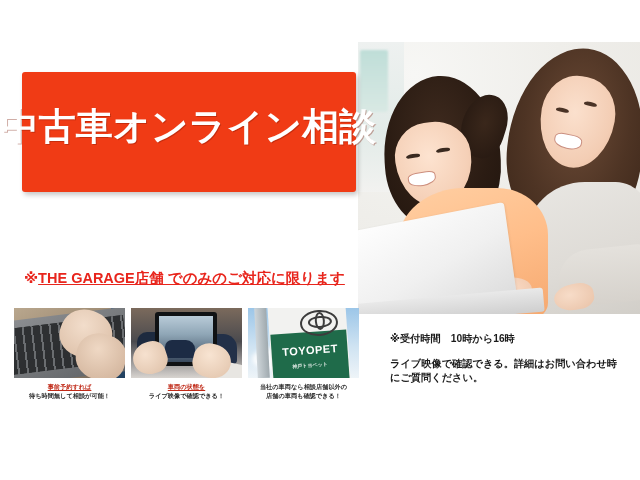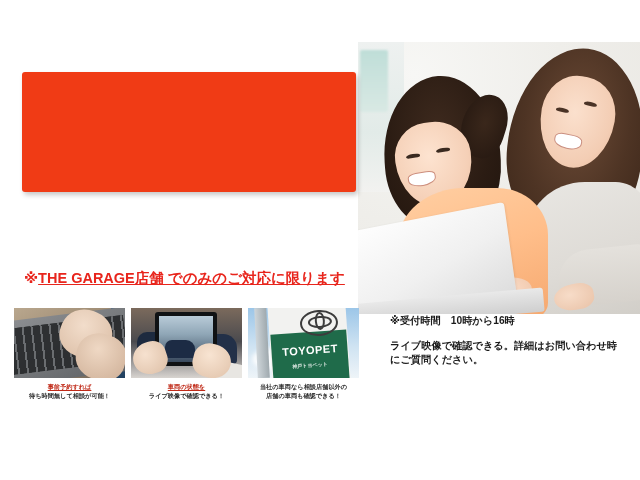--- a/index.html
+++ b/index.html
@@ -283,21 +283,21 @@
   .t3-word { position:absolute; left:26px; top:36px; width:72px; text-align:center;
     color:#ffffff; font-size:11px; font-weight:bold; letter-spacing:.5px; transform: rotate(-4deg); }
   .t3-word2 { position:absolute; left:26px; top:54px; width:72px; text-align:center;
     color:#dfe9e4; font-size:5px; font-weight:bold; transform: rotate(-4deg); }
   .t3-post { position:absolute; left:8px; top:0px; width:12px; height:70px; background: linear-gradient(90deg,#cfd6da,#9fa9ae); transform: rotate(-3deg); }
 
   
   .notes {
     position: absolute;
     left: 390px;
-    top: 314px;
+    top: 332px;
     width: 240px;
   }
   .note-block { margin-bottom: 11px; }
   .note-line {
     color: #1b1b1b;
     font-size: 10.2px;
     font-weight: bold;
     line-height: 14px;
     white-space: nowrap;
   }
@@ -330,20 +330,21 @@
     <div class="hp-girl-eye" style="left:78px; top:106px; transform:rotate(-10deg);"></div>
     <div class="hp-girl-mouth"></div>
     <div class="hp-girl-body"></div>
     <div class="hp-girl-hand"></div>
 
     <div class="hp-laptop-screen"></div>
     <div class="hp-laptop-base"></div>
   </div>
 
   <div class="banner">
+    <div class="banner-title">中古車オンライン相談</div>
   </div>
 
   <div class="note-red">
     <span>※</span><span class="u">THE GARAGE店舗 でのみのご対応に限ります</span>
   </div>
 
   <div class="features">
 
     <div class="feature">
       <div class="thumb">

